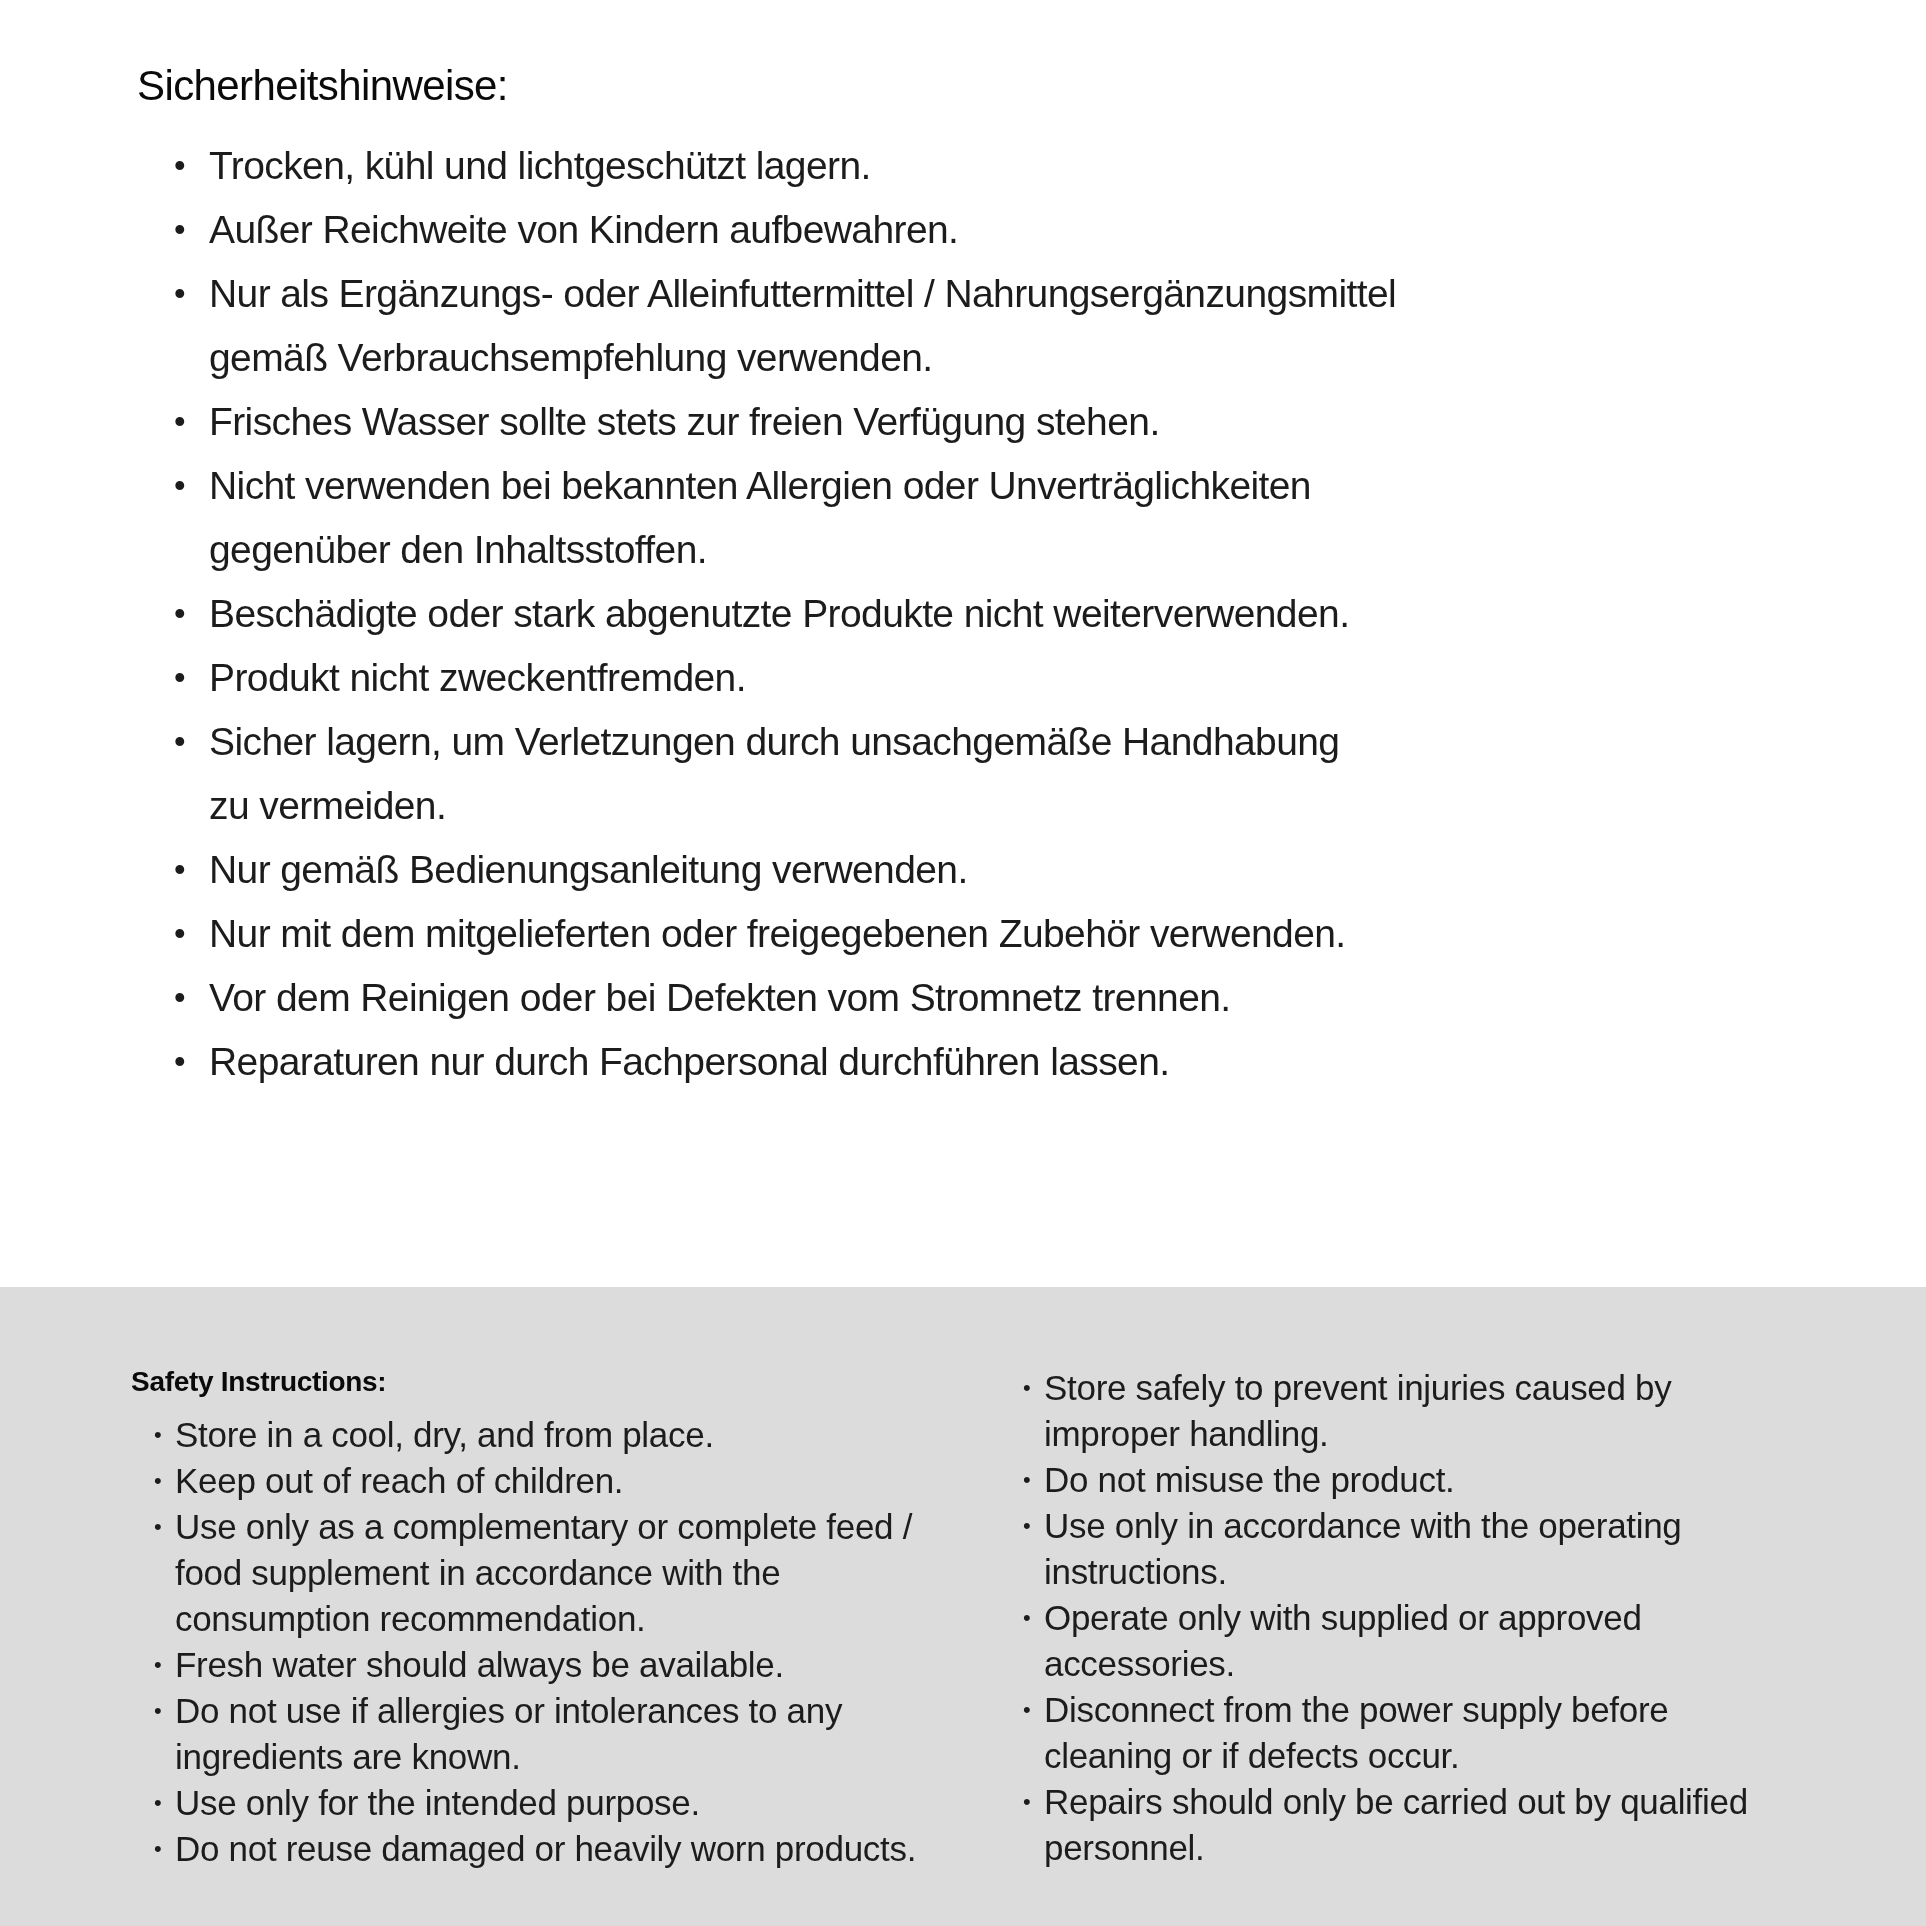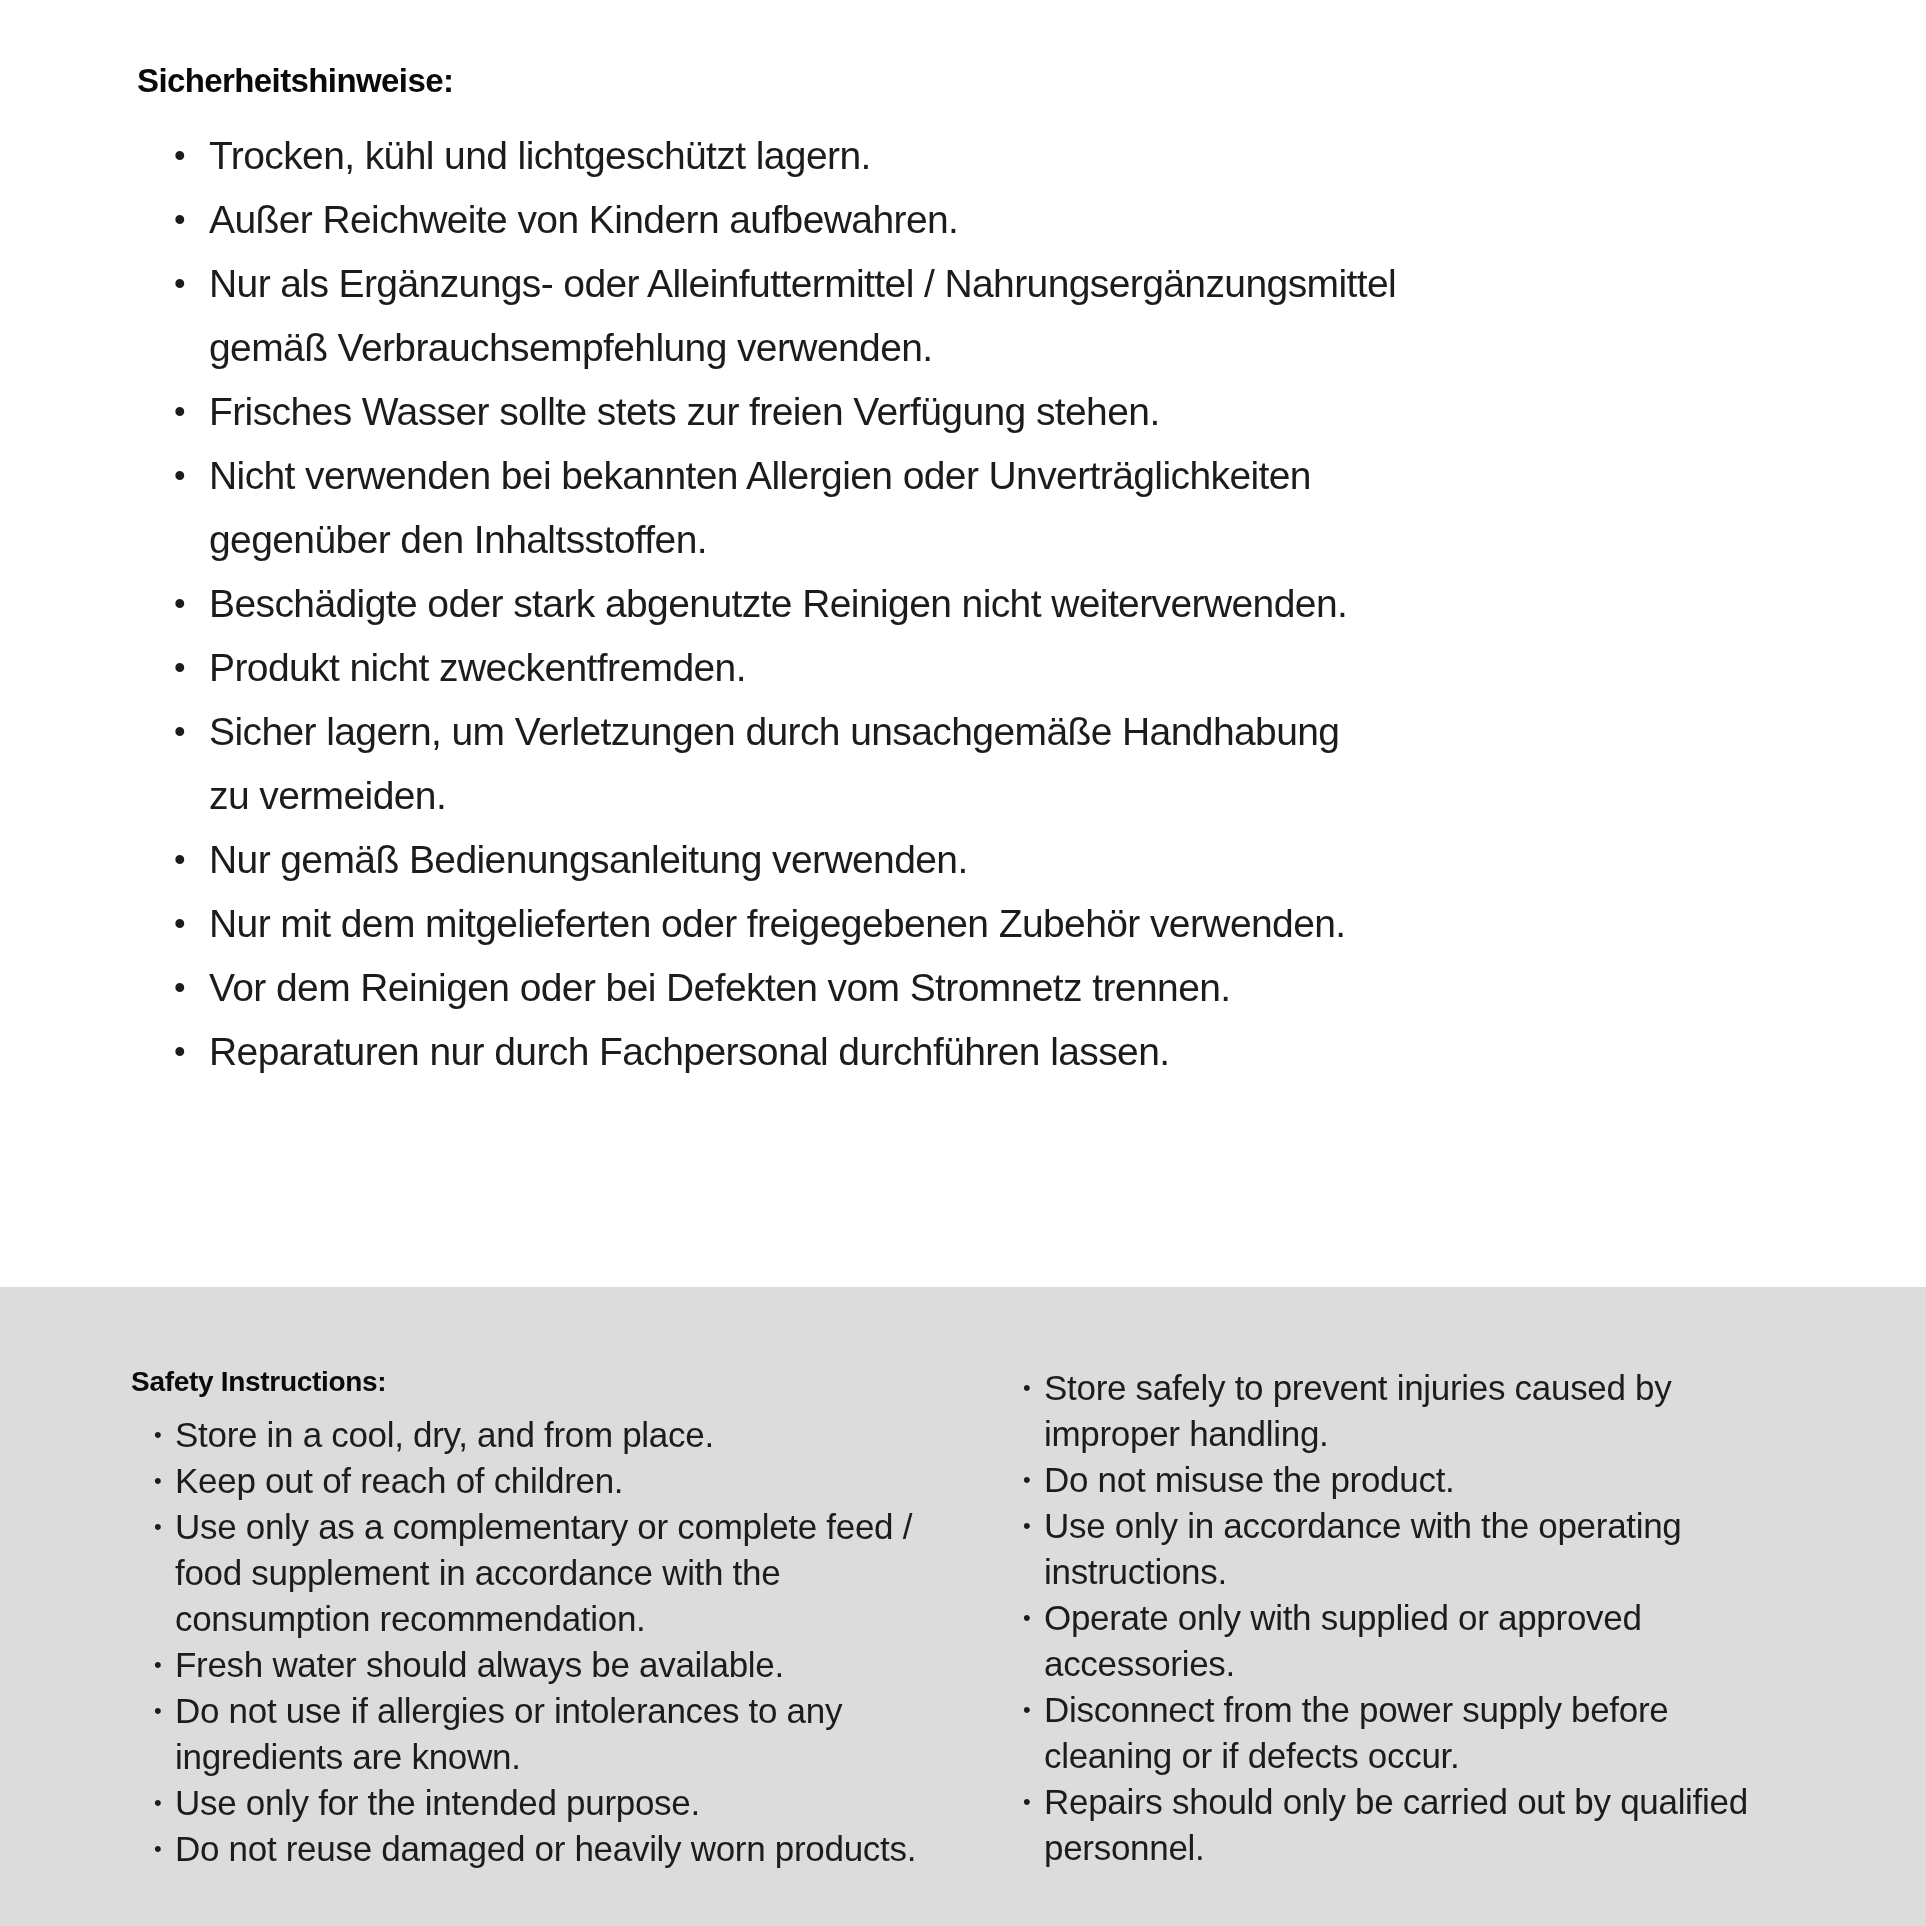--- a/index.html
+++ b/index.html
@@ -17,22 +17,22 @@
     position:relative;
     overflow:hidden;
   }
   
   .german-section{
     position:absolute;
     left:137px; top:61px;
     width:1708px;
   }
   .german-title{
-    font-size:33px;
-    font-weight:bold;
+    font-size:42px;
+    font-weight:normal;
     color:var(--title-ink);
     letter-spacing:-0.6px;
     line-height:1.2;
   }
   .g-list{
     list-style:none;
     margin-top:23px;
     margin-left:37px;   
     width:1656px;
   }
@@ -117,21 +117,21 @@
         <span class="line">gemäß Verbrauchsempfehlung verwenden.</span>
       </li>
       <li>
         <span class="line">Frisches Wasser sollte stets zur freien Verfügung stehen.</span>
       </li>
       <li>
         <span class="line">Nicht verwenden bei bekannten Allergien oder Unverträglichkeiten</span>
         <span class="line">gegenüber den Inhaltsstoffen.</span>
       </li>
       <li>
-        <span class="line">Beschädigte oder stark abgenutzte Reinigen nicht weiterverwenden.</span>
+        <span class="line">Beschädigte oder stark abgenutzte Produkte nicht weiterverwenden.</span>
       </li>
       <li>
         <span class="line">Produkt nicht zweckentfremden.</span>
       </li>
       <li>
         <span class="line">Sicher lagern, um Verletzungen durch unsachgemäße Handhabung</span>
         <span class="line">zu vermeiden.</span>
       </li>
       <li>
         <span class="line">Nur gemäß Bedienungsanleitung verwenden.</span>

